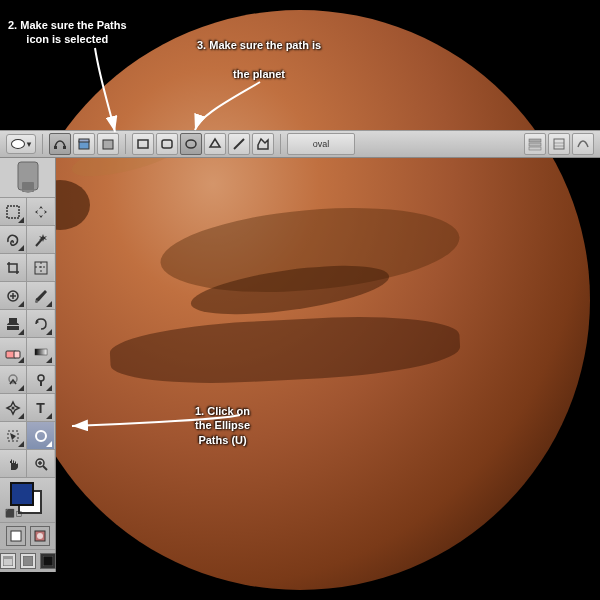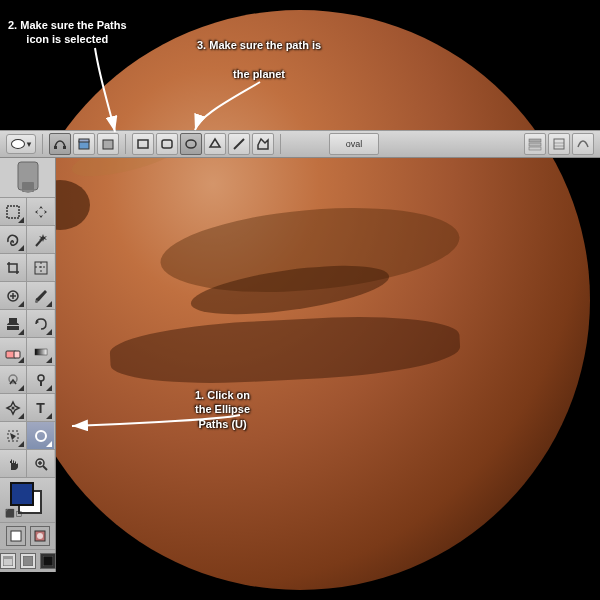--- a/index.html
+++ b/index.html
@@ -324,21 +324,21 @@
           <line x1="2" y1="12" x2="12" y2="2" stroke="#333" stroke-width="2"></line>
         </svg>
     </div>
     <div class="toolbar-btn">
       <svg width="14" height="14">
           <path d="M2,8 L5,2 L9,6 L12,3 L12,12 L2,12 Z" fill="none" stroke="#333" stroke-width="1.5"></path>
         </svg>
     </div>
   </div>
   <div class="toolbar-sep"></div>
-  <div class="toolbar-btn" style="width:50px; font-size:9px; color:#333;margin-left:42px;">
+  <div class="toolbar-btn" style="width:68px; font-size:9px; color:#333;">
     <span style="font-size:9px;">oval</span>
   </div>
 
   <div class="toolbar-right">
     <div class="toolbar-btn">
       <svg width="14" height="14">
         <rect x="1" y="2" width="12" height="3" fill="#aaa" stroke="#666" stroke-width="0.5"></rect>
         <rect x="1" y="6" width="12" height="3" fill="#bbb" stroke="#666" stroke-width="0.5"></rect>
         <rect x="1" y="10" width="12" height="3" fill="#ccc" stroke="#666" stroke-width="0.5"></rect>
       </svg>
@@ -584,21 +584,21 @@
   <span>2. Make sure the Paths</span><br>
   <span>icon is selected</span>
 </div>
 
 <div class="annotation" style="top:38px; left:197px; max-width:190px; font-size:11px;">
   <span>3. Make sure the path is</span><br>
   <br>
   <span>the planet</span>
 </div>
 
-<div class="annotation" style="top:388px; left:195px; max-width:130px; font-size:11px;">
+<div class="annotation" style="top:404px; left:195px; max-width:130px; font-size:11px;">
   <span>1. Click on</span><br>
   <span>the Ellipse</span><br>
   <span>Paths (U)</span>
 </div>
 
 <svg class="arrows-svg">
 
   <defs>
     <marker id="arrowhead-white" markerWidth="8" markerHeight="6" refX="8" refY="3" orient="auto">
       <polygon points="0 0, 8 3, 0 6" fill="white"></polygon>

